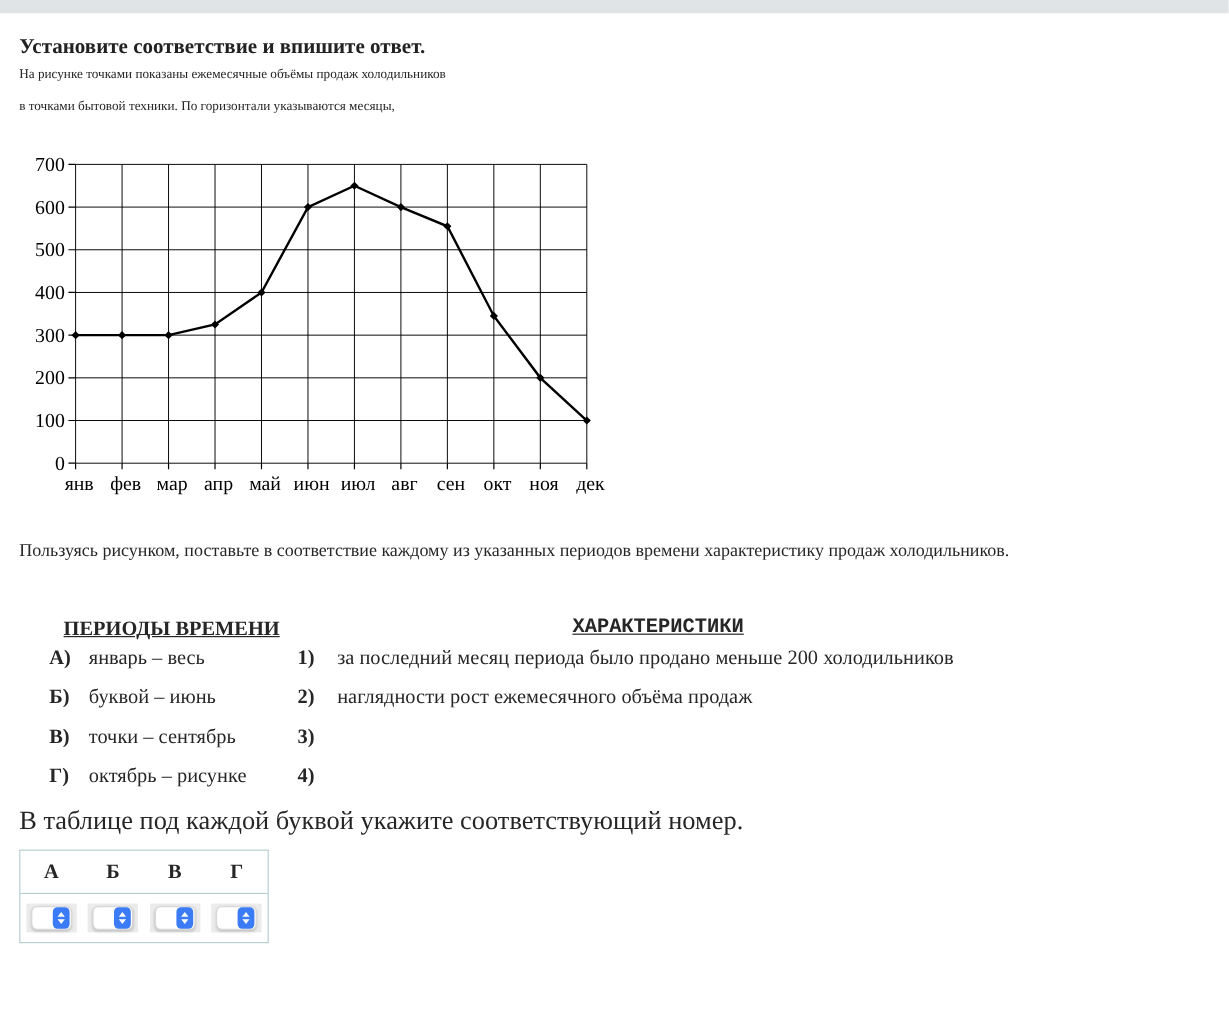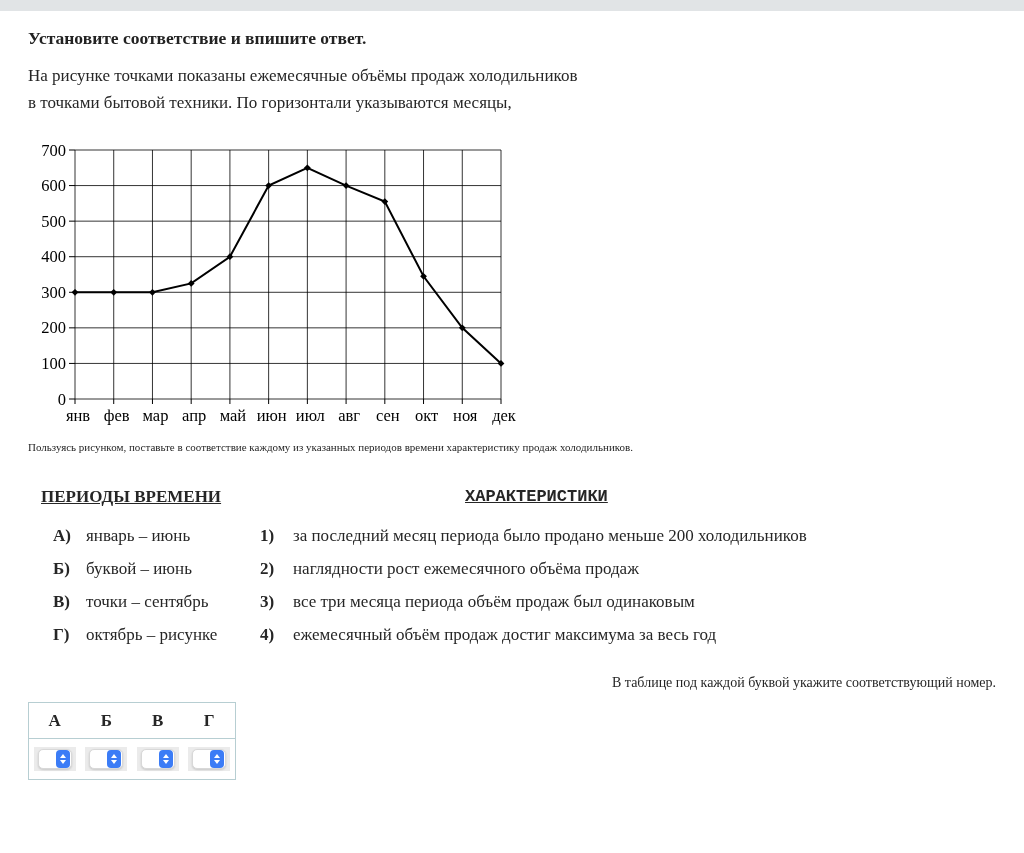--- a/index.html
+++ b/index.html
@@ -1,32 +1,32 @@
 <!DOCTYPE html>
 <html><head>
 <meta charset="utf-8">
 <style>
   * { margin:0; padding:0; box-sizing:border-box; }
   html,body { width:1024px; background:#ffffff; }
   body { font-family:"Liberation Serif","DejaVu Serif",serif; color:#262626; }
   .top-strip { width:100%; height:11px; background:#e1e4e6; }
-  .content { padding:0 28px; }
+  .content { padding:0 16px; }
   .title { margin-top:17px; font-size:17.5px; font-weight:bold; color:#222; }
-  .intro { margin-top:13px; font-size:17px; line-height:27px; }
+  .intro { font-size:11px; line-height:27px; }
   .chart-wrap { margin-top:22px; margin-left:10px; }
-  .task { width:976px; font-size:11px; line-height:27px;
+  .task { margin-top:24px; width:976px; font-size:15px; line-height:27px;
           text-align:justify; }
   .match-headers { margin-top:25px; position:relative; height:22px; font-size:17px; }
-  .match-headers .hdr { font-weight:bold; text-decoration:underline; position:absolute; top:1px; }
+  .match-headers .hdr { font-weight:bold; text-decoration:underline; position:absolute; top:16px;margin-left:24px; }
   .hdr-left { left:13px; }
   .hdr-right { left:437px;font-family:Liberation Mono, monospace; }
   .match-list { margin-top:11px; padding-left:25px; font-size:17px; }
   .match-row { display:grid; grid-template-columns:33px 174px 33px auto; height:33px; align-items:center; }
   .match-key { font-weight:bold; }
-  .instruction { margin-top:24px; font-size:14px;text-align:right; }
+  .instruction { margin-top:8px; font-size:22px; }
   .answer-table { margin-top:11px; width:208px; border:1px solid #b7ced2; }
   .answer-head { display:flex; height:36px; border-bottom:1px solid #b7ced2; }
   .answer-head .cell { flex:1; display:flex; align-items:center; justify-content:center;
                        font-size:17px; font-weight:bold; }
   .answer-body { display:flex; height:40px; }
   .answer-body .cell { flex:1; display:flex; align-items:center; justify-content:center; }
   .sel { width:42px; height:24px; background:#ebebeb; display:flex; align-items:center;
          justify-content:center; cursor:pointer; }
   .sel-pill { width:34px; height:20px; background:#ffffff; border:1px solid #d8d8d8;
               border-radius:5px; box-shadow:0 1px 2px rgba(0,0,0,0.15);
@@ -134,41 +134,39 @@
   <div class="task">Пользуясь рисунком, поставьте в соответствие каждому из указанных периодов времени характеристику продаж холодильников.</div>
 
   <div class="match-headers">
     <span class="hdr hdr-left">ПЕРИОДЫ ВРЕМЕНИ</span>
     <span class="hdr hdr-right">ХАРАКТЕРИСТИКИ</span>
   </div>
 
   <div class="match-list">
     <div class="match-row">
       <span class="match-key">А)</span>
-      <span>январь –  июнь</span>
+      <span>январь –  весь</span>
       <span class="match-key">1)</span>
       <span>за последний месяц периода было продано меньше 200 холодильников</span>
     </div>
     <div class="match-row">
       <span class="match-key">Б)</span>
       <span>буквой –  июнь</span>
       <span class="match-key">2)</span>
       <span>наглядности рост ежемесячного объёма продаж</span>
     </div>
     <div class="match-row">
       <span class="match-key">В)</span>
       <span>точки –  сентябрь</span>
       <span class="match-key">3)</span>
-      <span>все три месяца периода объём продаж был одинаковым</span>
     </div>
     <div class="match-row">
       <span class="match-key">Г)</span>
       <span>октябрь –  рисунке</span>
       <span class="match-key">4)</span>
-      <span>ежемесячный объём продаж достиг максимума за весь год</span>
     </div>
   </div>
 
   <div class="instruction">В таблице под каждой буквой укажите соответствующий номер.</div>
 
   <div class="answer-table">
     <div class="answer-head">
       <div class="cell">А</div>
       <div class="cell">Б</div>
       <div class="cell">В</div>

